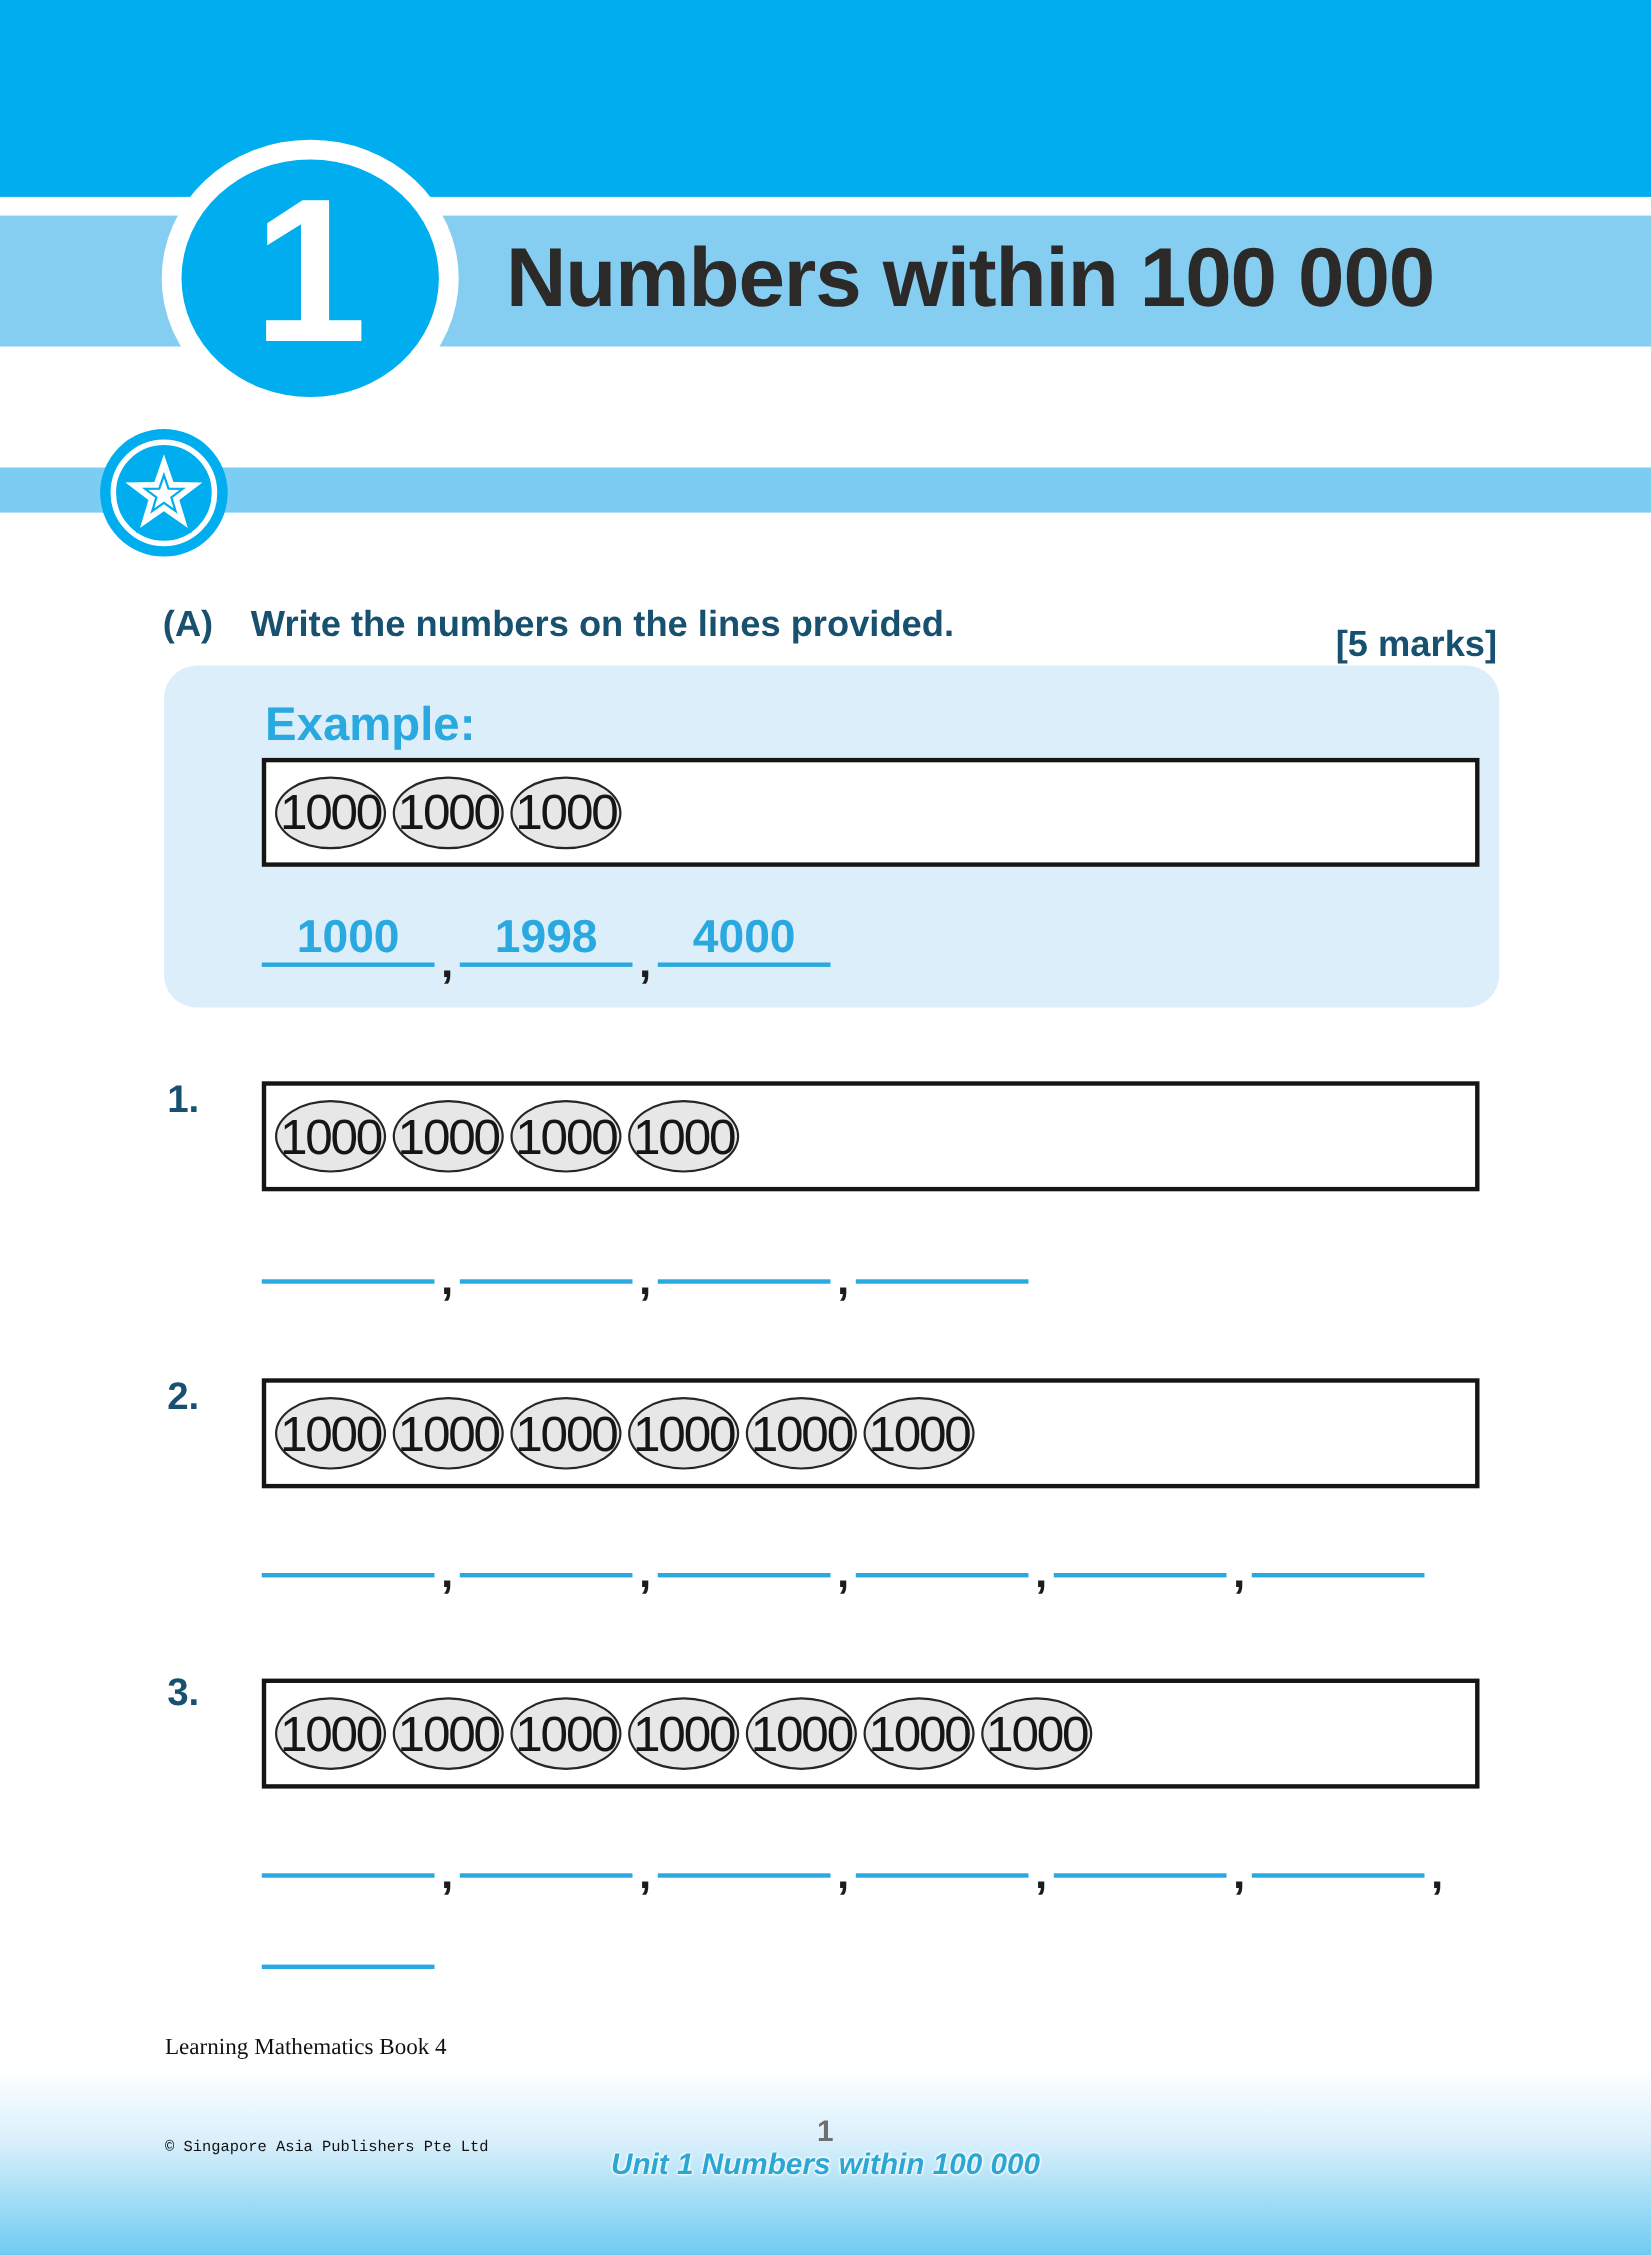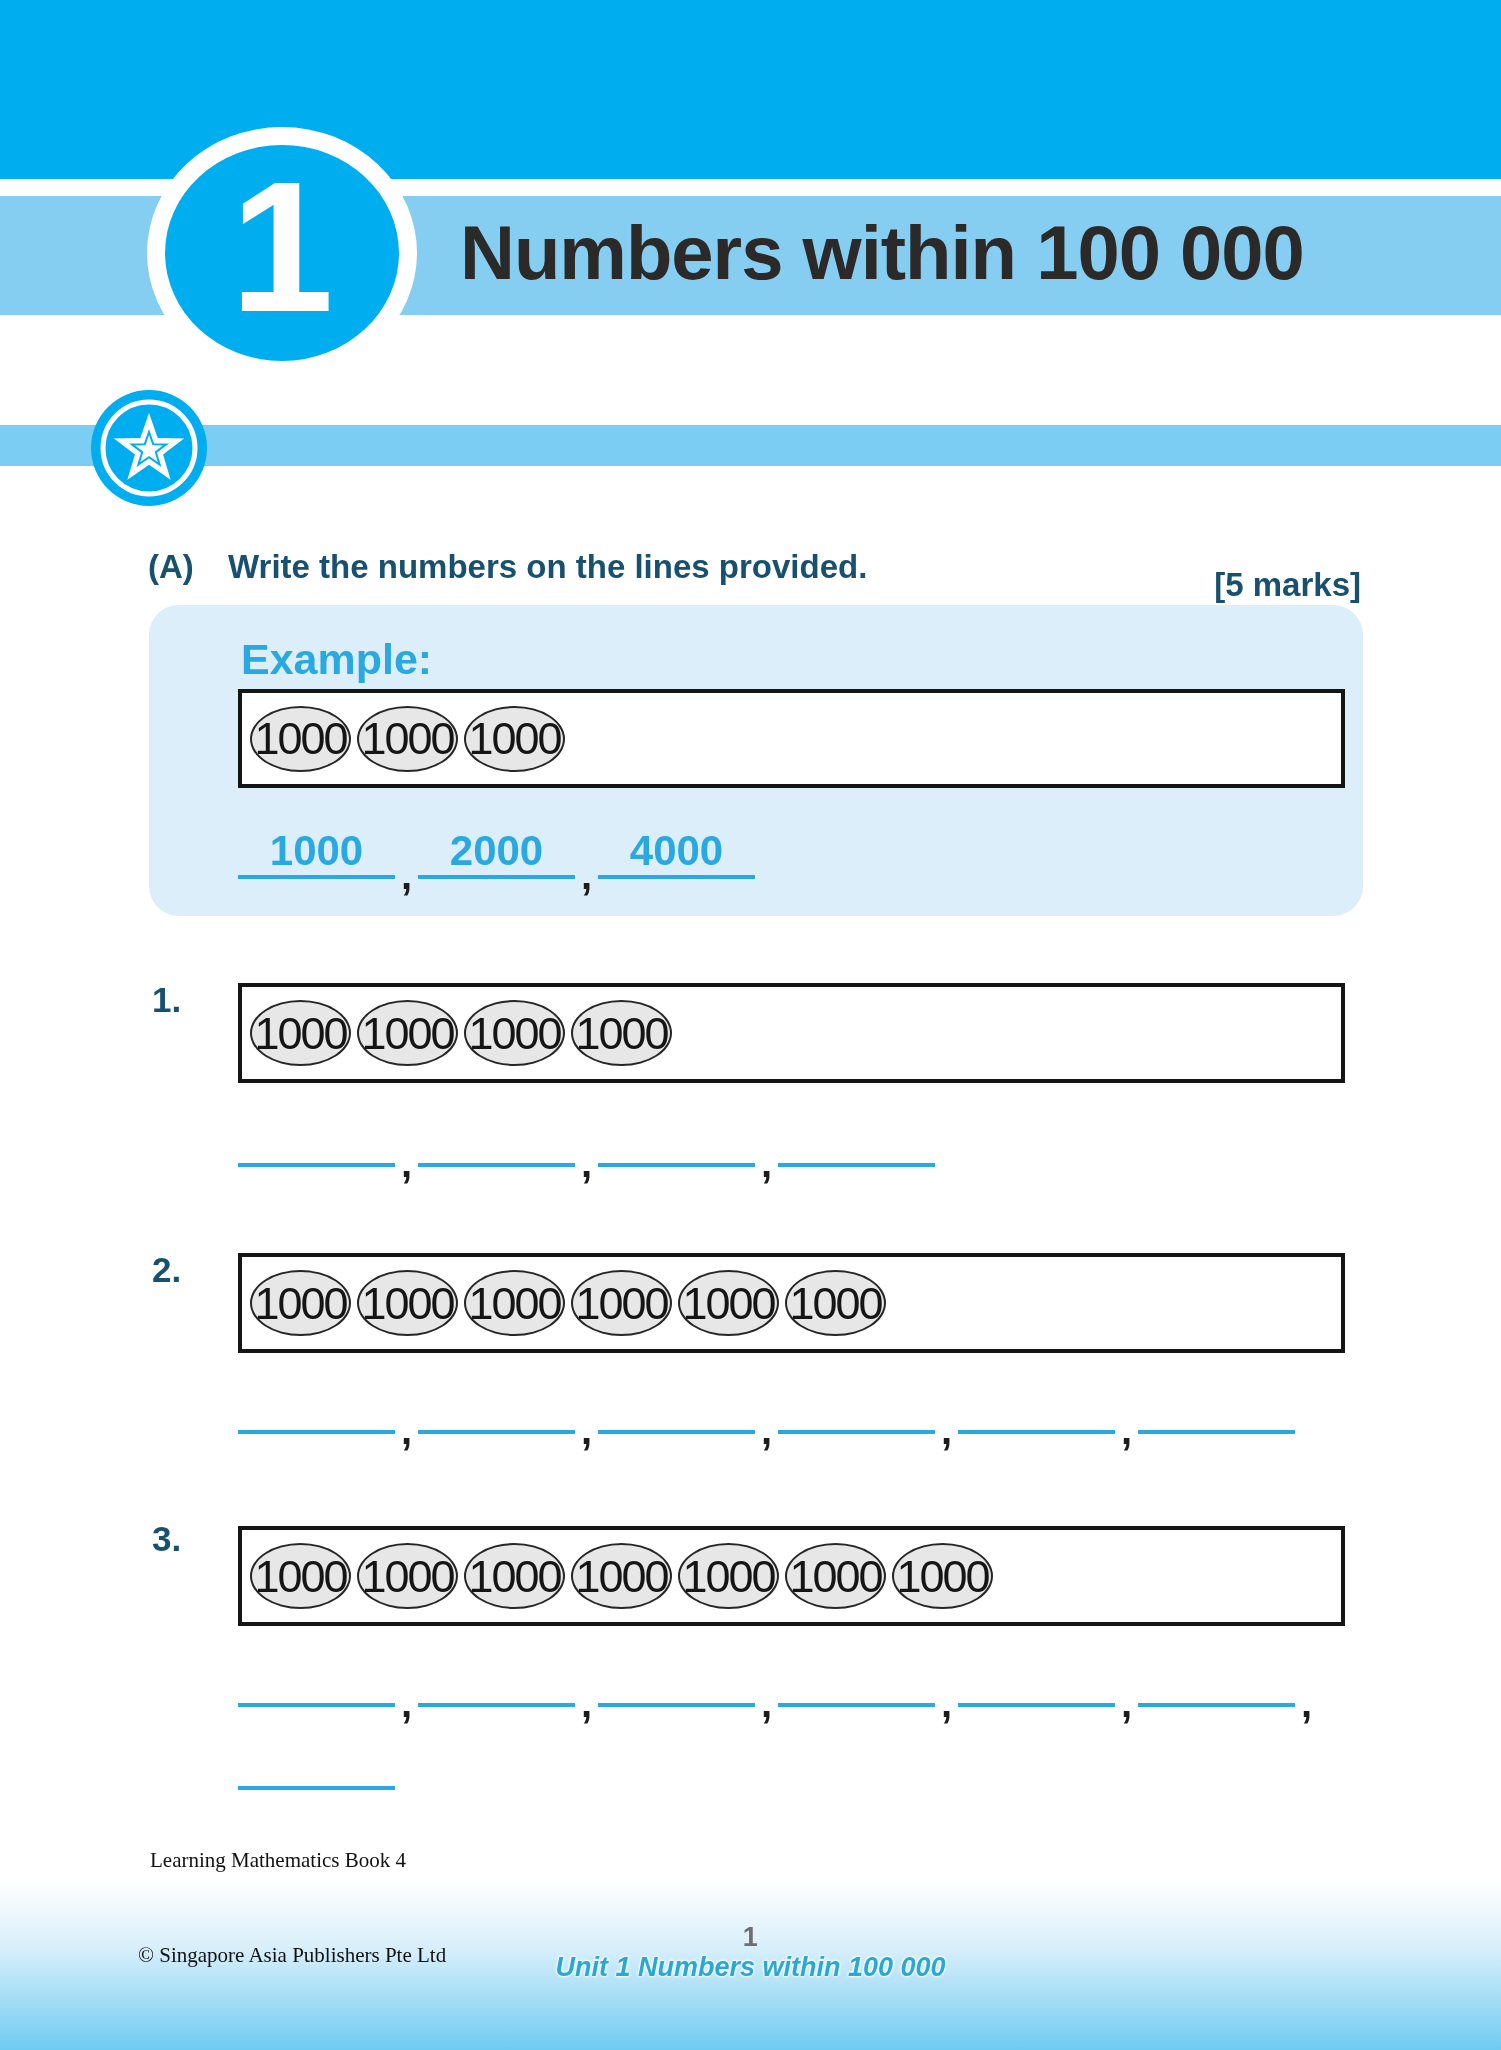--- a/index.html
+++ b/index.html
@@ -70,21 +70,21 @@
     width:23px;text-align:center;font-size:40px;font-weight:bold;color:#1c1c1c;
     line-height:1;transform:translateY(16px);
   }
 
   
   .footer-gradient{
     left:0;top:1880px;width:1501px;height:170px;
     background:linear-gradient(180deg, rgba(255,255,255,0) 0%, #D8EFFB 40%, #9BDAF5 75%, #6FCBF2 100%);
   }
   .footer-book{left:150px;top:1850px;font-family:"Liberation Serif",serif;font-size:21px;color:#111;line-height:1;}
-  .footer-copy{left:138px;top:1945px;font-family:Liberation Serif, serif;font-size:21px;color:#111;line-height:1;}
+  .footer-copy{left:150px;top:1945px;font-family:Liberation Mono, monospace;font-size:14px;color:#111;line-height:1;}
   .footer-page{left:50%;transform:translateX(-52%);top:1924px;font-size:27px;font-weight:bold;color:#6F6F6F;line-height:1;}
   .footer-unit{
     left:50%;transform:translateX(-50%);top:1954px;font-size:27px;font-weight:bold;font-style:italic;
     color:#2BA7D4;line-height:1;white-space:nowrap;
     text-shadow:0 0 3px #fff,0 0 3px #fff,0 0 3px #fff;
   }
 </style>
 </head>
 <body>
 
@@ -117,21 +117,21 @@
   <div class="abs qbox" style="top:689px;">
     <div class="disc-row">
         <div class="disc">1000</div>
         <div class="disc">1000</div>
         <div class="disc">1000</div>
       </div>
   </div>
   <div class="abs blank-row" style="top:827px;">
       <span class="blank">1000</span>
       <span class="comma">,</span>
-      <span class="blank">2000</span>
+      <span class="blank">1998</span>
       <span class="comma">,</span>
       <span class="blank">4000</span>
     </div>
 
   <div class="abs qnum" style="top:982px;">1.</div>
   <div class="abs qbox" style="top:983px;height:100px;">
     <div class="disc-row">
         <div class="disc">1000</div>
         <div class="disc">1000</div>
         <div class="disc">1000</div>

